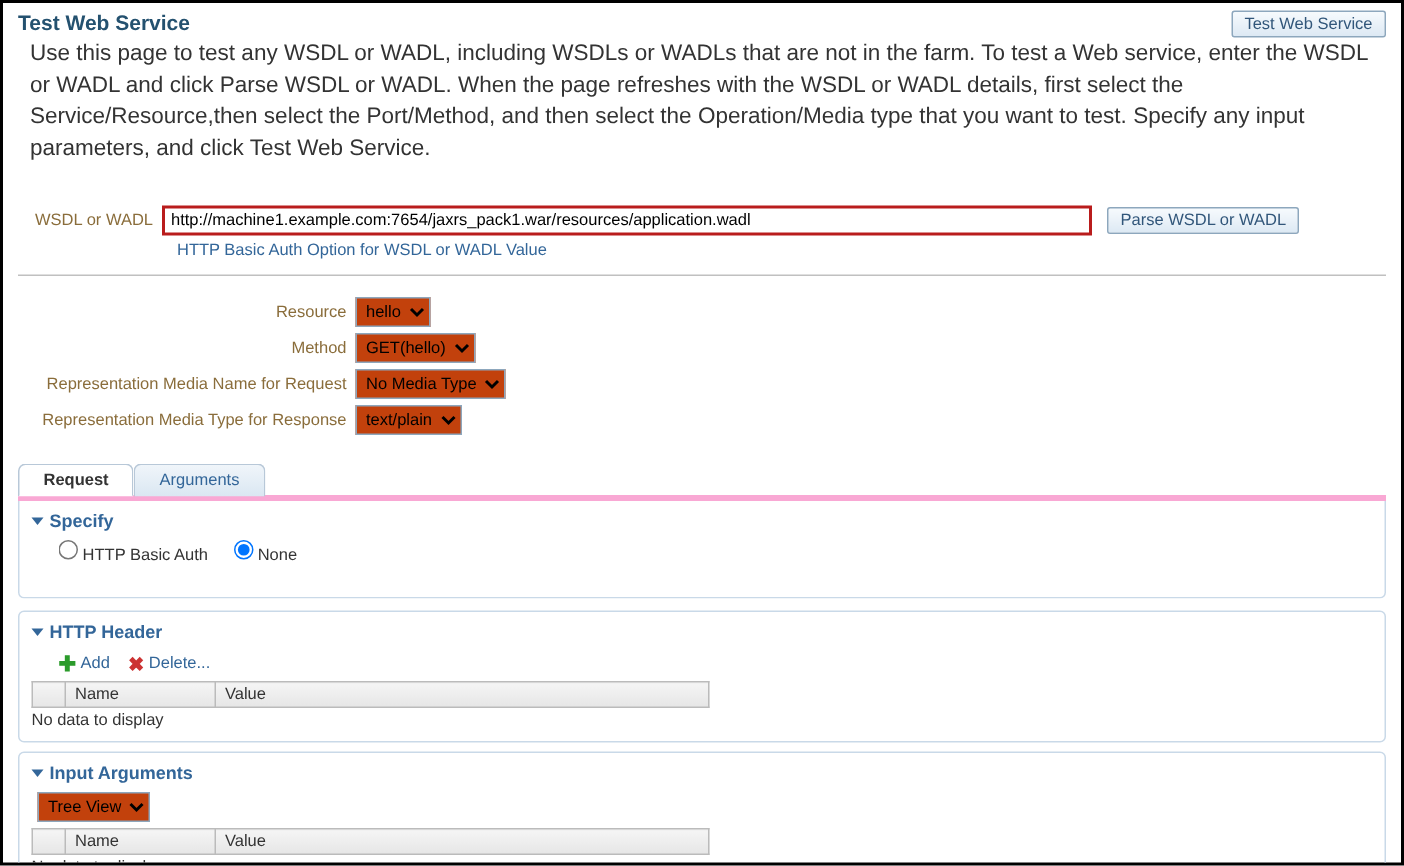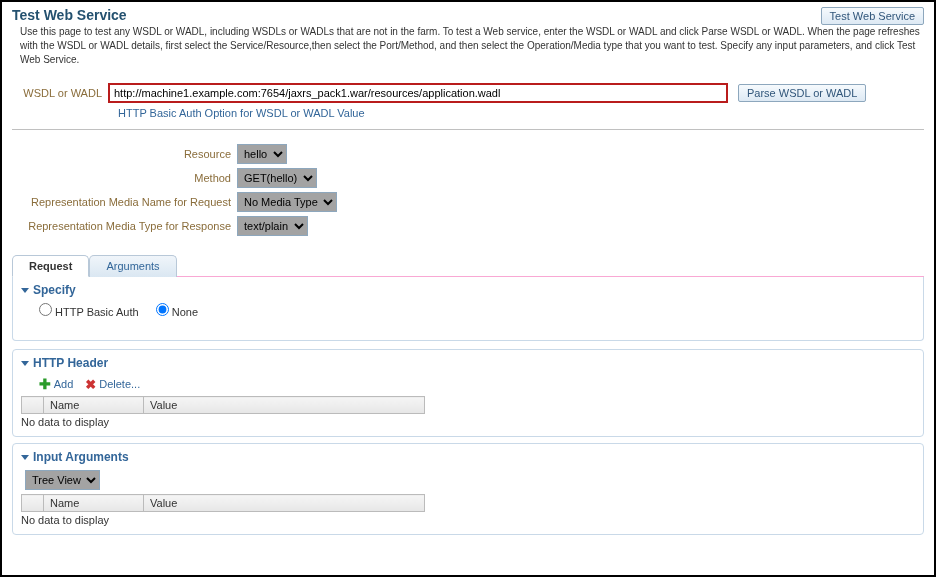--- a/index.html
+++ b/index.html
@@ -21,25 +21,25 @@
       gap: 40px;
     }
     .page-title {
       color: #24516f;
       font-size: 14px;
       font-weight: bold;
       margin-bottom: 2px;
     }
     .page-desc {
       color: #333;
-      font-size: 10px;
+      font-size: 15px;
       line-height: 1.4;
       padding-left: 8px;
       padding-right: 4px;
-      margin-bottom: 16px;
+      margin-bottom: 28px;
     }
     .btn {
       background: linear-gradient(#f6fafd, #dde9f4);
       border: 1px solid #8da7bd;
       color: #31567a;
       font-size: 11px;
       padding: 2px 8px;
       cursor: pointer;
       border-radius: 2px;
     }
@@ -73,31 +73,31 @@
     .link-row { margin-left: 106px; margin-bottom: 10px; }
     .divider {
       border: none;
       border-top: 1px solid #c0c0c0;
       margin: 8px 0 14px 0;
     }
     select {
       border: 1px solid #8da7bd;
       font-size: 11px;
       padding: 1px 2px;
-      background: #a3a3a3;
+      background: #c2410c;
       font-family: inherit;
       height: 20px;
     }
     .tabs-container {
       margin-top: 18px;
       position: relative;
     }
     .tabs {
       display: flex;
-      border-bottom: 1px solid #f9a8d4;
+      border-bottom: 4px solid #f9a8d4;
       text-align: center;
     }
     .tab {
       padding: 4px 16px;
       font-size: 11px;
       color: #336699;
       cursor: pointer;
       position: relative;
       top: 1px;
       border: 1px solid transparent;
@@ -174,21 +174,21 @@
       color: #2b9b2b;
       font-weight: bold;
       font-size: 14px;
     }
     .icon-x {
       color: #cc3333;
       font-weight: bold;
       font-size: 13px;
     }
     .data-table {
-      width: 404px;
+      width: 452px;
       border-collapse: collapse;
       margin-top: 2px;
     }
     .data-table th {
       background: linear-gradient(#f5f5f5, #e6e6e6);
       border: 1px solid #bbb;
       font-size: 11px;
       font-weight: normal;
       text-align: left;
       padding: 2px 6px;

